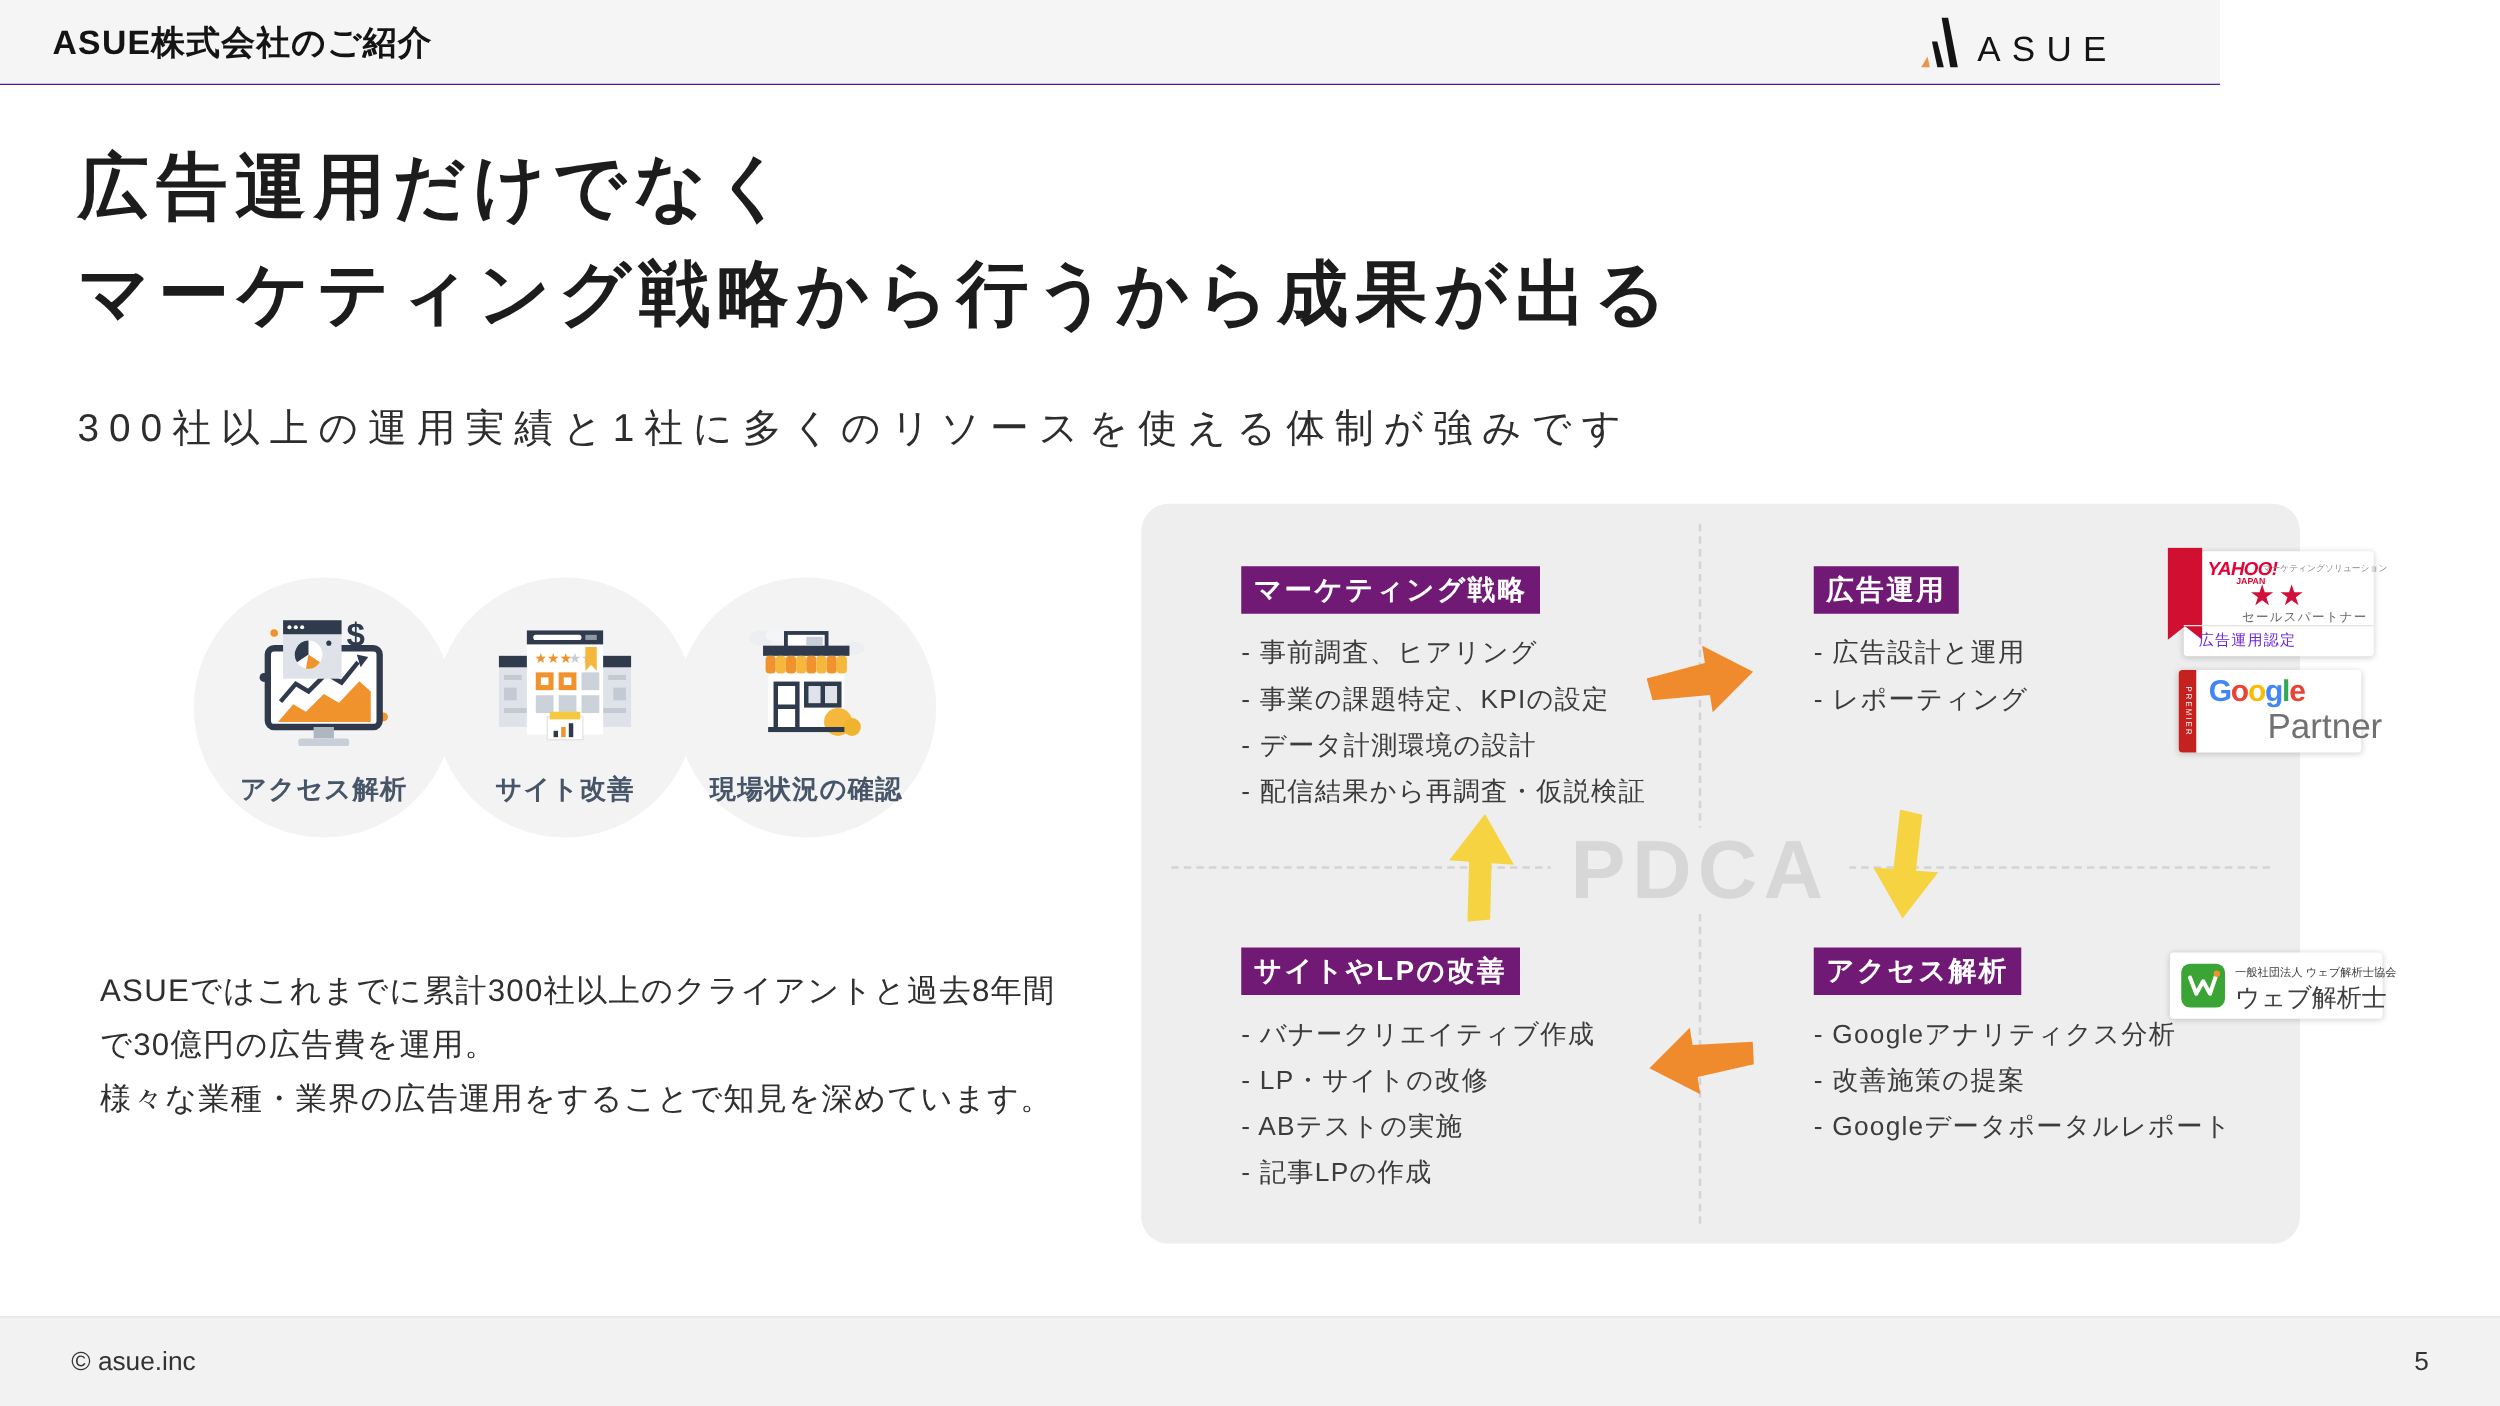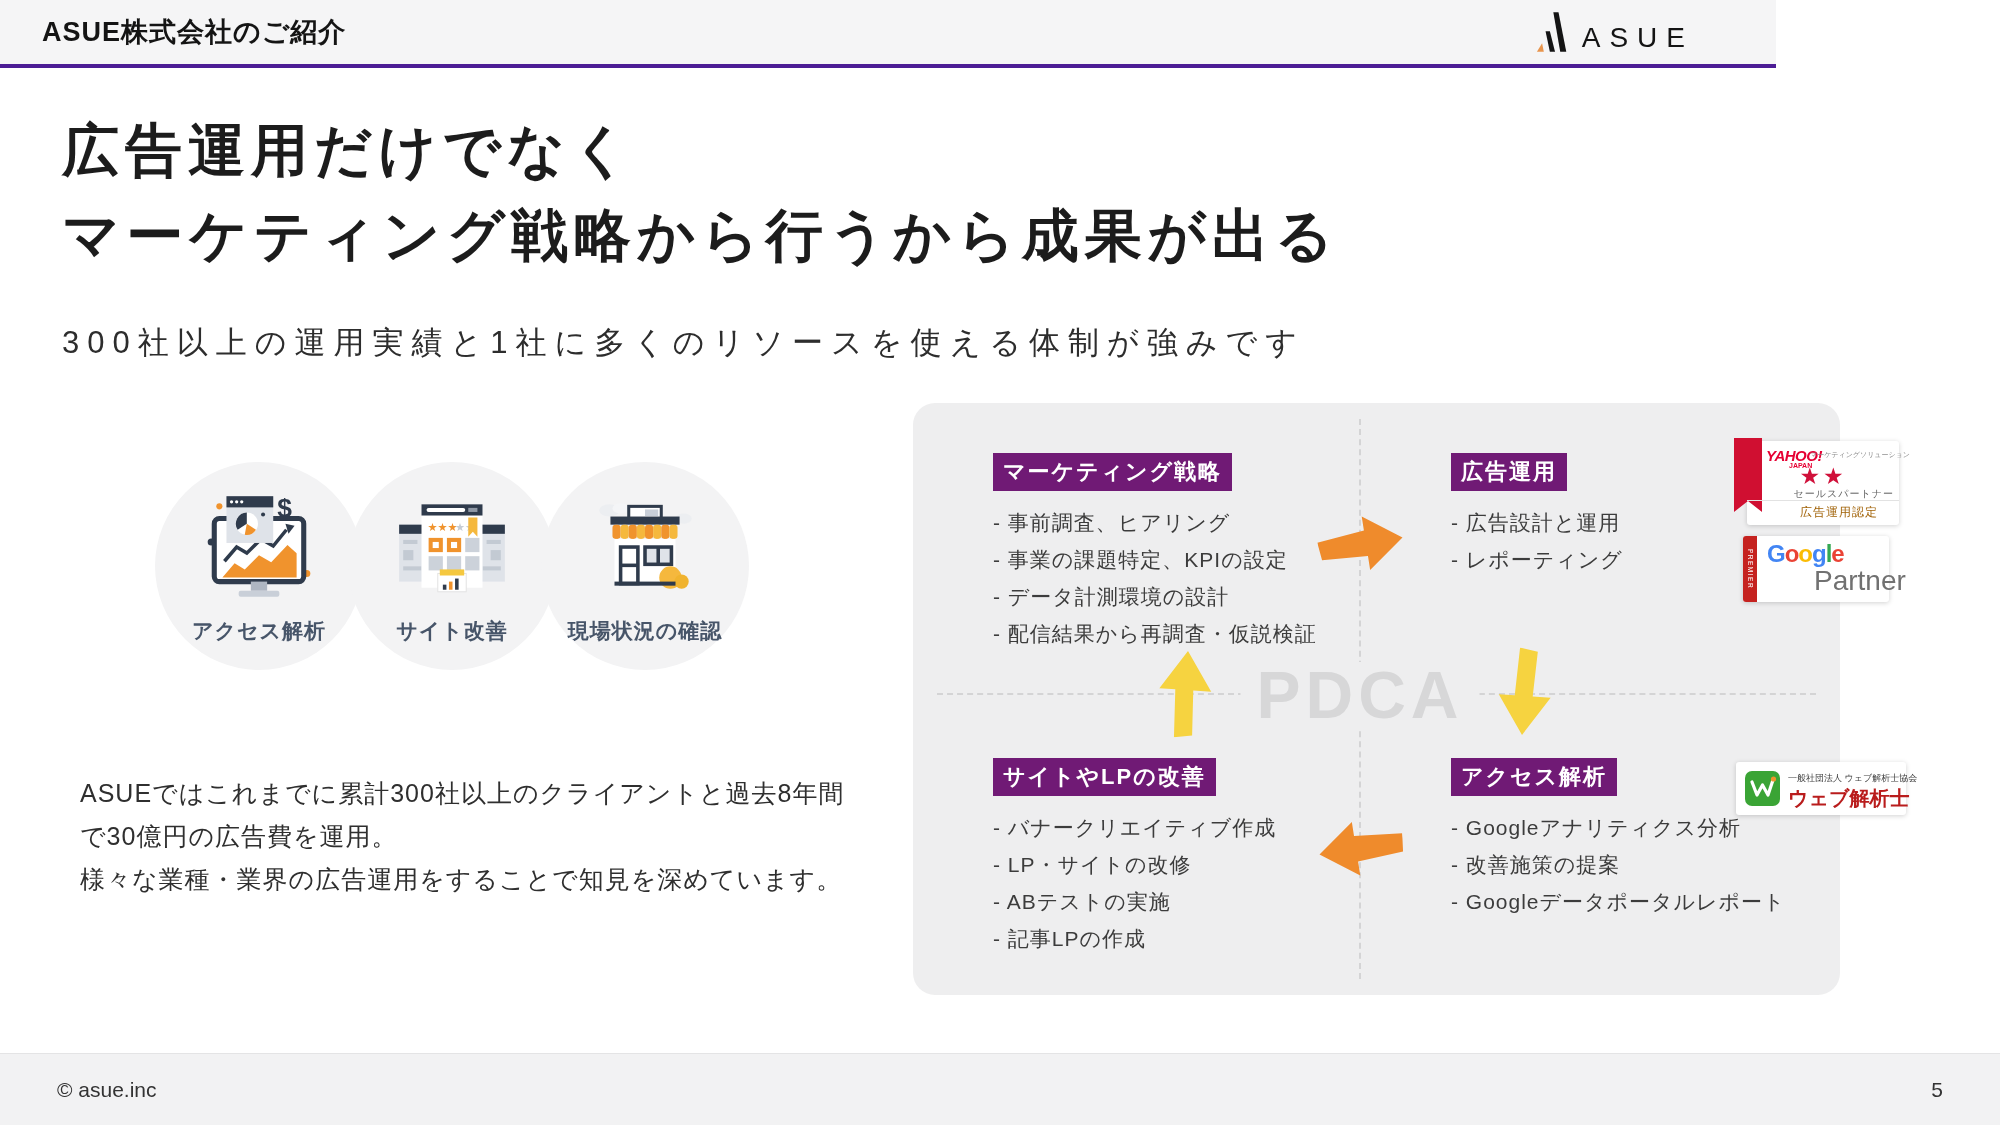--- a/index.html
+++ b/index.html
@@ -1,20 +1,20 @@
 <!DOCTYPE html>
 <html><head>
 <meta charset="utf-8">
 <style>
   * { margin:0; padding:0; box-sizing:border-box; }
   html,body { width:2000px; height:1125px; }
   body { position:relative; background:#ffffff; font-family:"Liberation Sans","DejaVu Sans",sans-serif; overflow:hidden; color:#1c1c1c; }
 
   
-  .header { position:absolute; left:0; top:0; width:1776px; height:68px; background:#f5f5f6; border-bottom:4px solid #4c1d95; }
+  .header { position:absolute; left:0; top:0; width:1776px; height:68px; background:#f5f5f6; border-bottom:1px solid #4c1d95; }
   .header-title { position:absolute; left:42px; top:50%; transform:translateY(-50%); font-size:27px; font-weight:700; color:#141414; letter-spacing:1px; }
   .logo { position:absolute; right:82px; top:50%; transform:translateY(-50%); display:flex; align-items:flex-end; gap:14px; }
   .logo-mark { width:38px; height:48px; }
   .logo-text { font-size:28px; font-weight:400; letter-spacing:9px; color:#141414; line-height:1; padding-bottom:4px; }
 
   
   .title-1 { position:absolute; left:62px; top:118px; font-size:57px; font-weight:700; letter-spacing:6px; color:#1c1c1c; line-height:1.15; }
   .title-2 { position:absolute; left:62px; top:203px; font-size:57px; font-weight:700; letter-spacing:6px; color:#1c1c1c; line-height:1.15; }
   .subtitle { position:absolute; left:62px; top:322px; font-size:31px; letter-spacing:8px; color:#2d2d2d; }
 
@@ -51,34 +51,34 @@
   .badge { position:absolute; background:#ffffff; border-radius:3px; box-shadow:0 1px 5px rgba(0,0,0,0.18); z-index:3; }
   .badge-yahoo { left:1747px; top:441px; width:152px; height:84px; }
   .yahoo-ribbon { position:absolute; left:-13px; top:-3px; width:28px; height:74px; background:#d00f31;
                   clip-path:polygon(0 0,100% 0,100% 100%,50% 85%,0 100%); }
   .yahoo-brand { position:absolute; left:19px; top:6px; font-size:15px; font-weight:800; font-style:italic; color:#e60033; letter-spacing:-0.5px; }
   .yahoo-brand-sub { position:absolute; left:42px; top:21px; font-size:7px; font-weight:700; color:#e60033; }
   .yahoo-program { position:absolute; left:63px; top:9px; font-size:7px; color:#8a8a8a; white-space:nowrap; }
   .yahoo-stars { position:absolute; left:50%; top:24px; transform:translateX(-50%); font-size:23px; color:#d0103a; letter-spacing:3px; line-height:1; }
   .yahoo-partner-type { position:absolute; right:5px; top:46px; font-size:10px; color:#666666; letter-spacing:1px; }
   .yahoo-divider { position:absolute; left:0; bottom:24px; width:100%; height:0; border-top:1px solid #e2e2e2; }
-  .yahoo-cert { position:absolute; left:12px; bottom:4px; font-size:12px; color:#a16207; letter-spacing:1px;margin-left:41px; }
+  .yahoo-cert { position:absolute; left:12px; bottom:4px; font-size:12px; color:#6d28d9; letter-spacing:1px; }
 
   .badge-google { left:1743px; top:536px; width:146px; height:66px; }
   .google-band { position:absolute; left:0; top:0; width:14px; height:66px; background:#c5221f; border-radius:3px 0 0 3px;
                  display:flex; align-items:center; justify-content:center; }
   .google-band span { writing-mode:vertical-rl; color:#ffffff; font-size:6.5px; letter-spacing:1.5px; }
   .google-word { position:absolute; left:24px; top:6px; font-size:24px; font-weight:700; letter-spacing:-1px; line-height:1; }
   .g-blue { color:#4285F4; } .g-red { color:#EA4335; } .g-yellow { color:#FBBC05; } .g-green { color:#34A853; }
   .google-partner { position:absolute; left:23px; top:31px; font-size:28px; color:#717171; line-height:1;margin-left:48px; }
 
   .badge-waca { left:1736px; top:762px; width:170px; height:53px; }
   .waca-icon { position:absolute; left:9px; top:9px; width:35px; height:35px; background:#3aa435; border-radius:7px; }
   .waca-org { position:absolute; left:52px; top:10px; font-size:9px; color:#3c3c3c; white-space:nowrap; }
-  .waca-name { position:absolute; left:52px; top:23px; font-size:20px; font-weight:700; color:#b91c1c; white-space:nowrap; }
+  .waca-name { position:absolute; left:52px; top:23px; font-size:20px; font-weight:400; color:#404040; white-space:nowrap; }
 
   
   .footer { position:absolute; left:0; top:1053px; width:2000px; height:72px; background:#f2f2f3; border-top:1px solid #e4e4e5; }
   .footer-copy { position:absolute; left:57px; top:50%; transform:translateY(-50%); font-size:21px; color:#333333; }
   .footer-page { position:absolute; right:57px; top:50%; transform:translateY(-50%); font-size:21px; color:#333333; }
 </style>
 </head>
 <body>
 
 <div class="slide">

